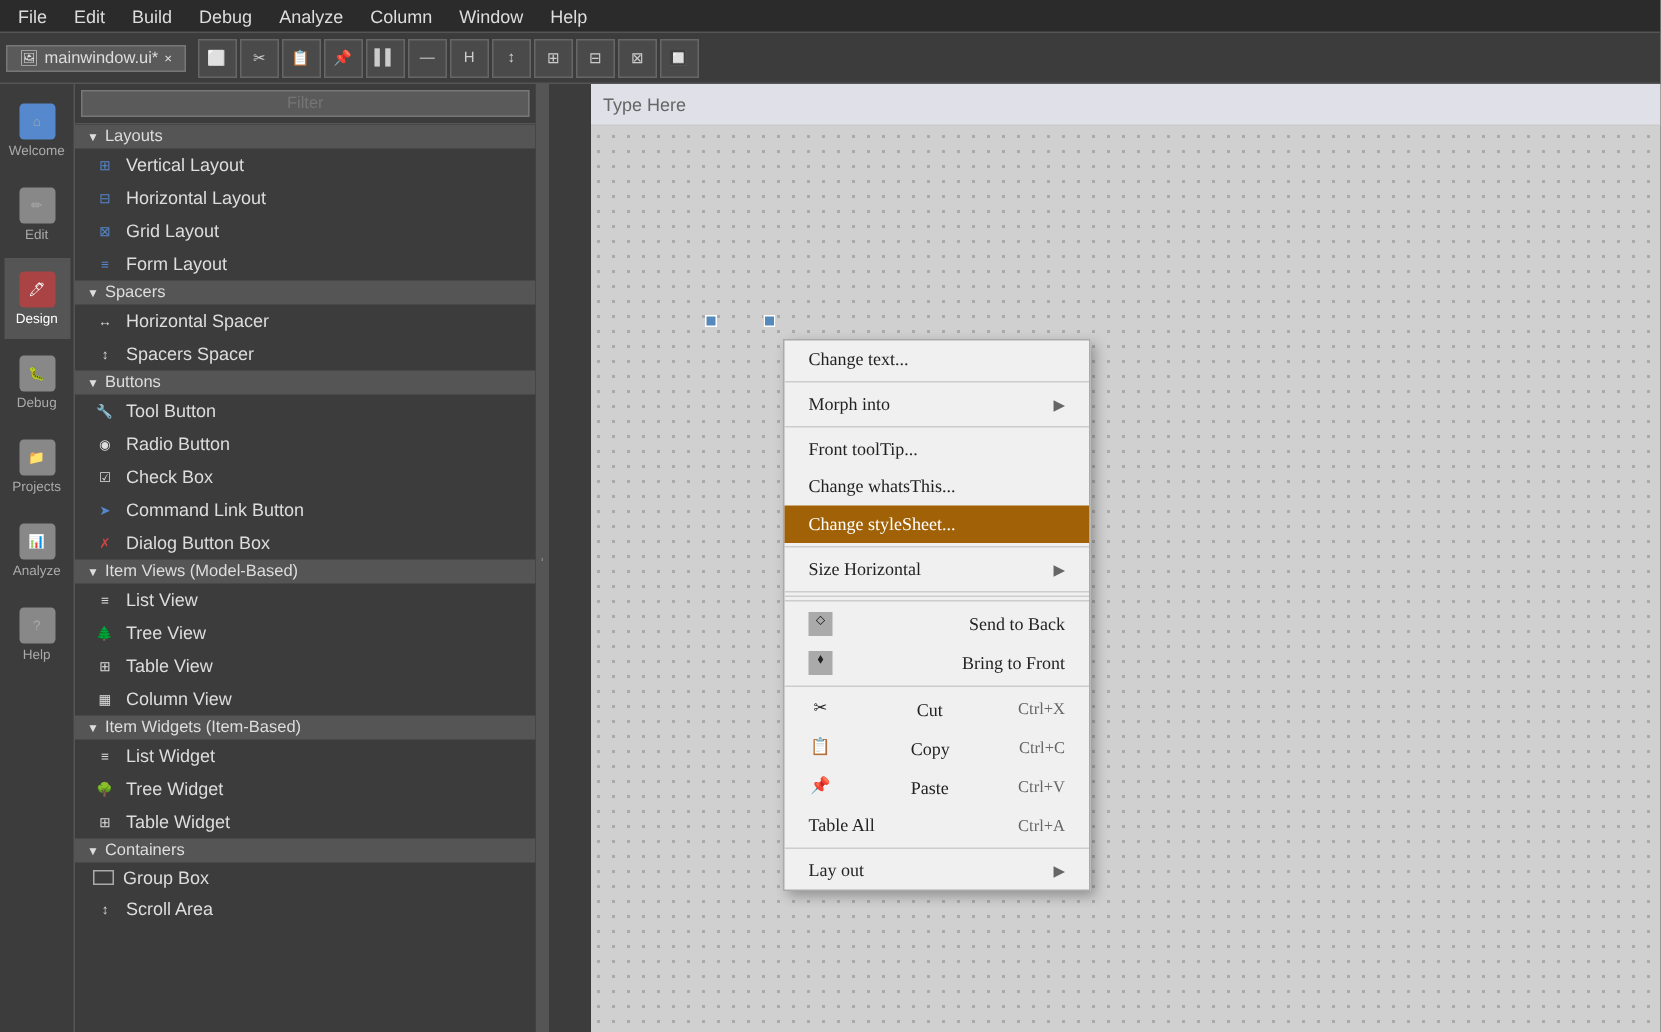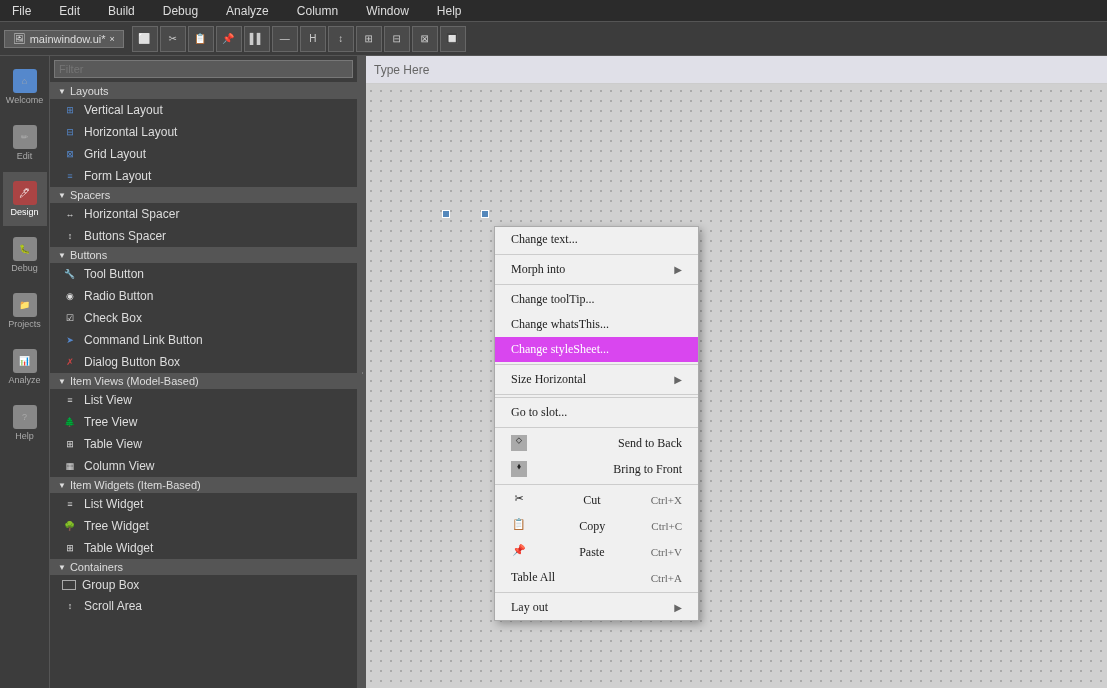--- a/index.html
+++ b/index.html
@@ -1,57 +1,57 @@
 <!DOCTYPE html>
 <html><head>
   <meta charset="utf-8">
   <style>
     * { margin: 0; padding: 0; box-sizing: border-box; }
     body { font-family: 'Segoe UI', Arial, sans-serif; font-size: 12px; background: #3c3c3c; color: #ddd; width: 1107px; height: 688px; overflow: hidden; }
 
     
-    .menu-bar { background: #2b2b2b; height: 22px; display: flex; align-items: center; padding: 0 4px; gap: 12px; border-bottom: 1px solid #555; }
+    .menu-bar { background: #2b2b2b; height: 22px; display: flex; align-items: center; padding: 0 4px; gap: 2px; border-bottom: 1px solid #555; }
     .menu-item { padding: 2px 8px; color: #ddd; font-size: 12px; cursor: pointer; }
 
     
     .toolbar { background: #3c3c3c; height: 34px; display: flex; align-items: center; padding: 0 4px; gap: 2px; border-bottom: 1px solid #555; }
     .toolbar-btn { width: 26px; height: 26px; background: #4a4a4a; border: 1px solid #666; display: flex; align-items: center; justify-content: center; cursor: pointer; font-size: 10px; color: #ccc; }
     .toolbar-separator { width: 4px; }
     .tab { background: #5a5a5a; border: 1px solid #777; padding: 2px 8px; font-size: 11px; color: #ddd; display: flex; align-items: center; gap: 4px; cursor: pointer; }
     .tab-close { font-size: 9px; cursor: pointer; }
 
     
     .left-panel { width: 308px; background: #3c3c3c; border-right: 1px solid #555; display: flex; flex-direction: column; }
     .filter-bar { padding: 4px; background: #3c3c3c; border-bottom: 1px solid #555; }
-    .filter-input { width: 100%; background: #5a5a5a; border: 1px solid #777; color: #ddd; padding: 2px 4px; font-size: 11px; }
+    .filter-input { width: 100%; background: #5a5a5a; border: 1px solid #777; color: #ddd; padding: 2px 4px; font-size: 11px; text-align: center; }
     .widget-list { flex: 1; overflow-y: auto; background: #3c3c3c; }
     .section-header { background: #555; color: #ddd; padding: 2px 8px; font-size: 11px; display: flex; align-items: center; gap: 4px; }
     .section-arrow { font-size: 8px; }
     .widget-item { display: flex; align-items: center; gap: 6px; padding: 3px 12px; font-size: 12px; color: #ddd; cursor: pointer; }
     .widget-icon { width: 16px; height: 16px; flex-shrink: 0; display: flex; align-items: center; justify-content: center; font-size: 9px; }
 
     
     .widget-list::-webkit-scrollbar { width: 8px; }
     .widget-list::-webkit-scrollbar-track { background: #3c3c3c; }
     .widget-list::-webkit-scrollbar-thumb { background: #666; }
 
     
-    .canvas-area { flex: 1; background: #d0d0d0; position: relative; overflow: hidden; }
+    .canvas-area { flex: 1; background: #d0d0d0; position: relative; overflow: hidden; margin-left: 28px; }
     .canvas-dots { 
       position: absolute; top: 0; left: 0; right: 0; bottom: 0;
       background-image: radial-gradient(circle, #aaa 1px, transparent 1px);
       background-size: 10px 10px;
     }
     .menu-bar-placeholder { position: absolute; top: 0; left: 0; right: 0; height: 28px; background: #e0e0e8; border-bottom: 1px solid #ccc; display: flex; align-items: center; padding: 0 8px; font-size: 12px; color: #666; }
     .click-me-button { position: absolute; top: 155px; left: 85px; background: #d4d4d4; border: 2px dashed #5588bb; padding: 4px 12px; font-size: 12px; color: #333; cursor: pointer; }
 
     
     .context-menu { position: absolute; top: 170px; left: 128px; background: #f0f0f0; border: 1px solid #aaa; box-shadow: 3px 3px 8px rgba(0,0,0,0.3); width: 205px; z-index: 100; }
     .ctx-item { padding: 5px 16px; font-size: 12px; color: #222; cursor: pointer; display: flex; align-items: center; justify-content: space-between; font-family: Liberation Serif, serif; }
-    .ctx-item.highlighted { background: #d946ef; color: white; }
+    .ctx-item.highlighted { background: #a16207; color: white; }
     .ctx-separator { height: 1px; background: #ccc; margin: 2px 0; }
     .ctx-shortcut { color: #666; font-size: 11px; }
     .ctx-arrow { color: #666; font-size: 10px; }
 
     
     .left-sidebar { width: 50px; background: #3c3c3c; border-right: 1px solid #555; display: flex; flex-direction: column; align-items: center; padding-top: 4px; gap: 2px; }
     .sidebar-icon { width: 44px; height: 54px; display: flex; flex-direction: column; align-items: center; justify-content: center; gap: 2px; cursor: pointer; font-size: 9px; color: #aaa; }
     .sidebar-icon.active { background: #555; color: #fff; }
     .icon-shape { width: 24px; height: 24px; background: #666; border-radius: 3px; display: flex; align-items: center; justify-content: center; }
 
@@ -159,21 +159,21 @@
       <div class="section-header">
         <span class="section-arrow">▼</span>
         <span>Spacers</span>
       </div>
       <div class="widget-item">
         <div class="widget-icon">↔</div>
         <span>Horizontal Spacer</span>
       </div>
       <div class="widget-item">
         <div class="widget-icon">↕</div>
-        <span>Buttons Spacer</span>
+        <span>Spacers Spacer</span>
       </div>
 
       <div class="section-header">
         <span class="section-arrow">▼</span>
         <span>Buttons</span>
       </div>
       <div class="widget-item">
         <div class="widget-icon">🔧</div>
         <span>Tool Button</span>
       </div>
@@ -273,38 +273,35 @@
       <div class="ctx-item">
         <span>Change text...</span>
       </div>
       <div class="ctx-separator"></div>
       <div class="ctx-item">
         <span>Morph into</span>
         <span class="ctx-arrow">▶</span>
       </div>
       <div class="ctx-separator"></div>
       <div class="ctx-item">
-        <span>Change toolTip...</span>
+        <span>Front toolTip...</span>
       </div>
       <div class="ctx-item">
         <span>Change whatsThis...</span>
       </div>
       <div class="ctx-item highlighted">
         <span>Change styleSheet...</span>
       </div>
       <div class="ctx-separator"></div>
       <div class="ctx-item">
         <span>Size Horizontal</span>
         <span class="ctx-arrow">▶</span>
       </div>
       <div class="ctx-separator"></div>
       <div class="ctx-separator"></div>
-      <div class="ctx-item">
-        <span>Go to slot...</span>
-      </div>
       <div class="ctx-separator"></div>
       <div class="ctx-item">
         <span style="width:16px;height:16px;margin-right:6px;display:inline-block;background:#aaa;font-size:9px;text-align:center;vertical-align:middle;">⬦</span>
         <span>Send to Back</span>
       </div>
       <div class="ctx-item">
         <span style="width:16px;height:16px;margin-right:6px;display:inline-block;background:#aaa;font-size:9px;text-align:center;vertical-align:middle;">⬧</span>
         <span>Bring to Front</span>
       </div>
       <div class="ctx-separator"></div>

